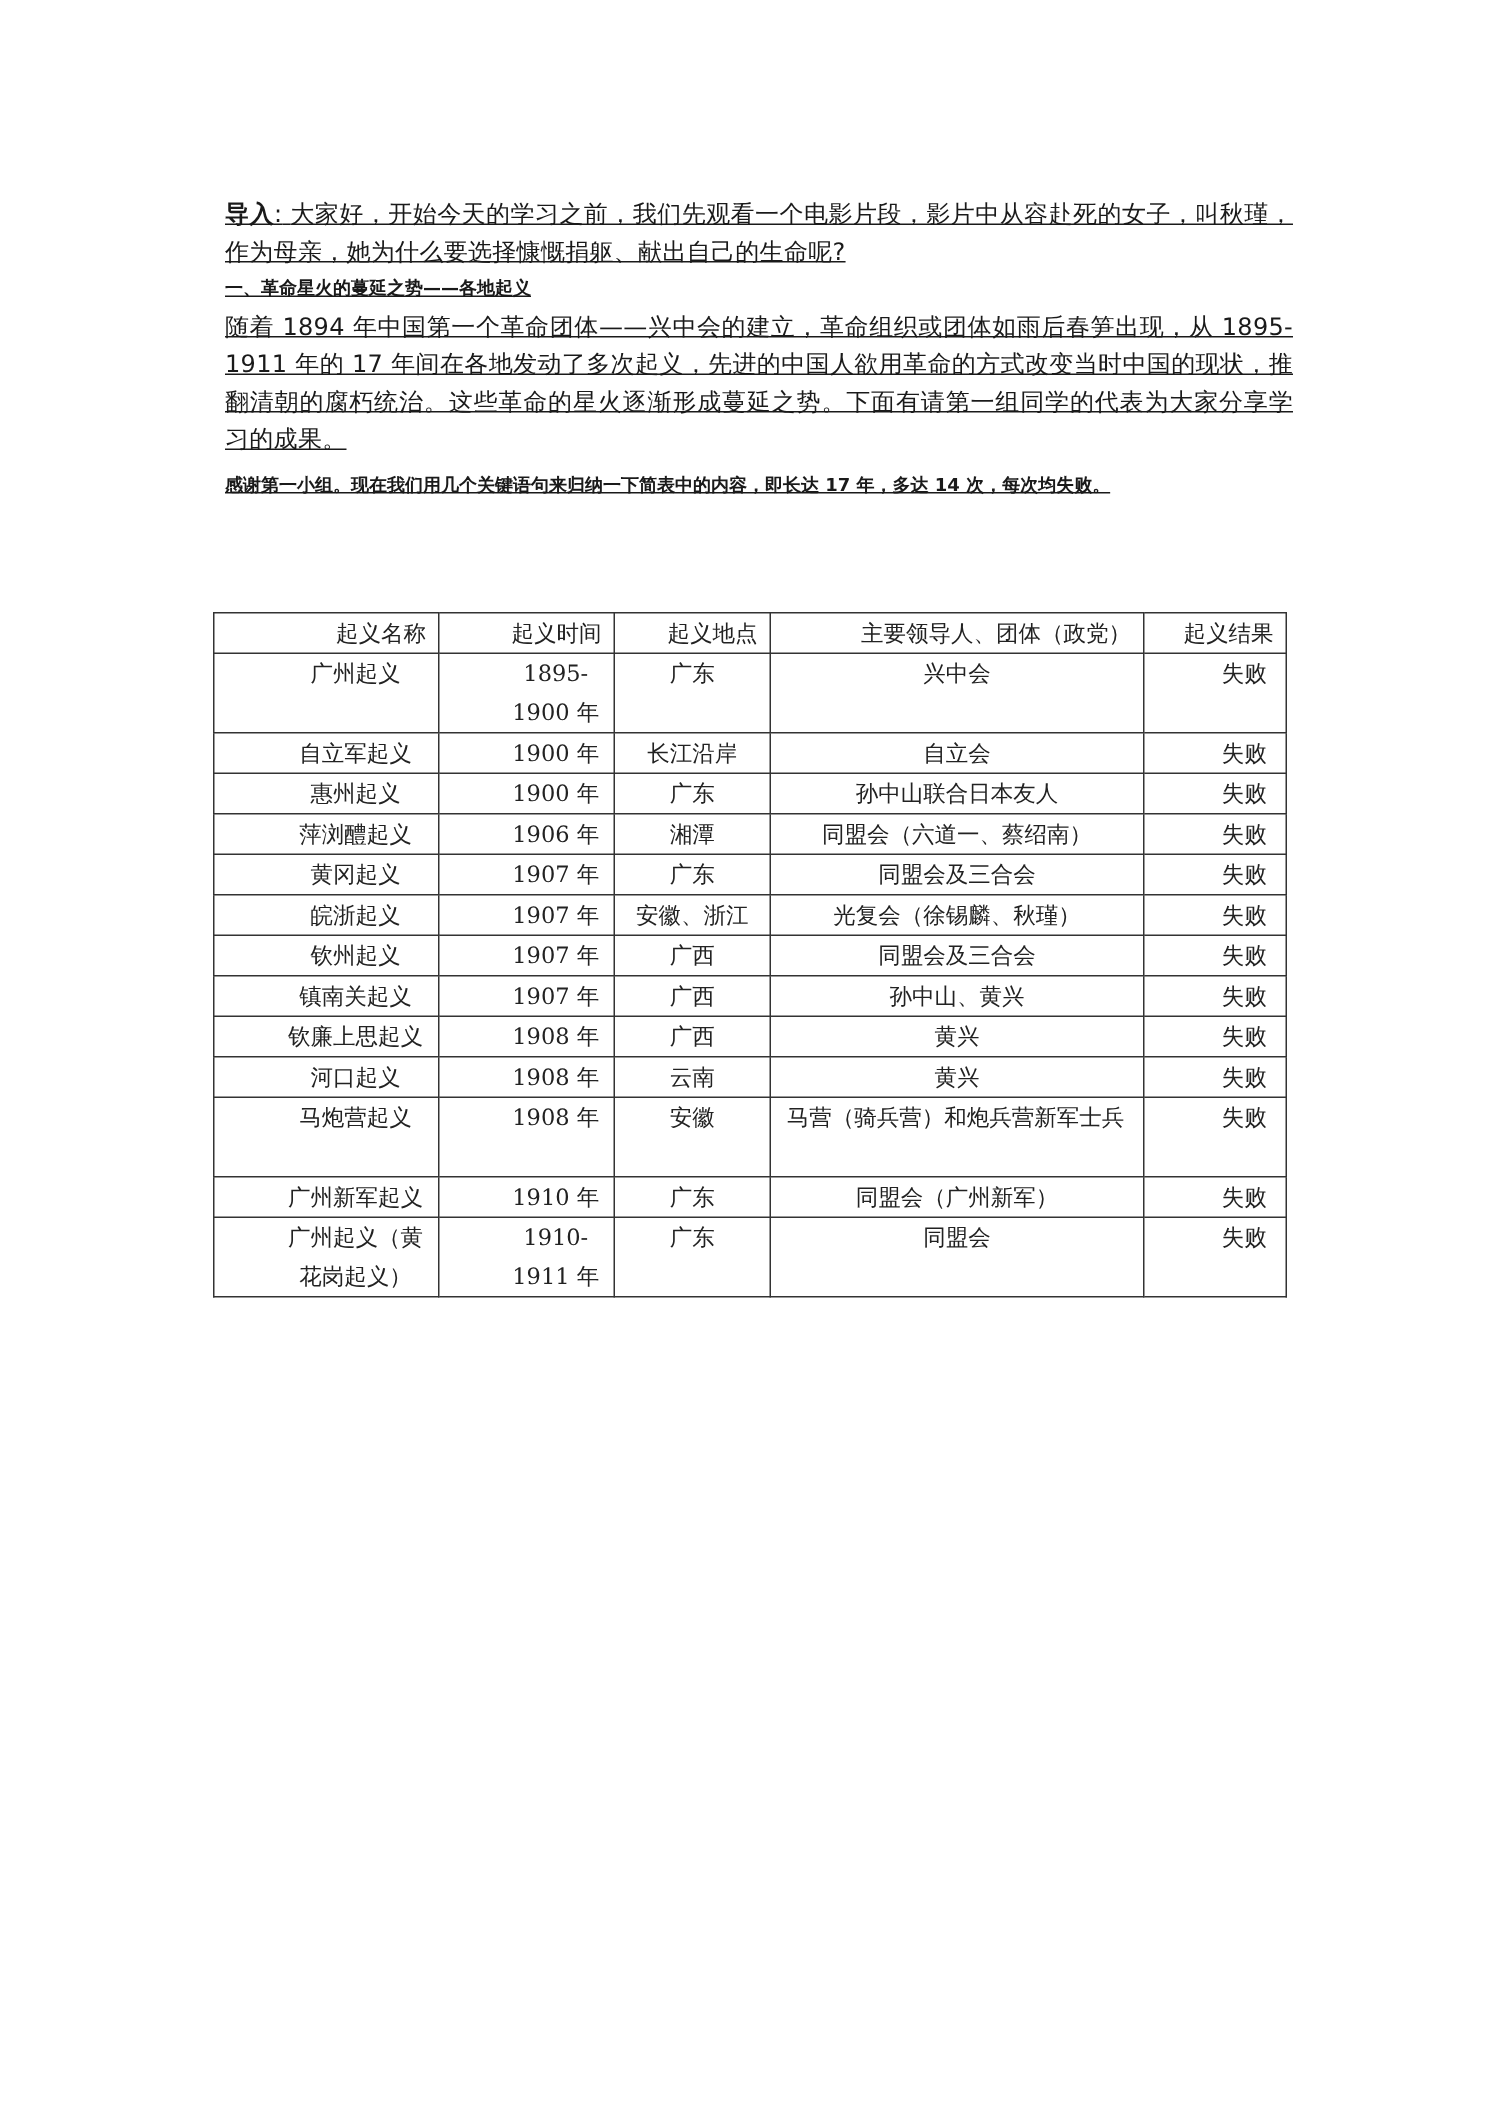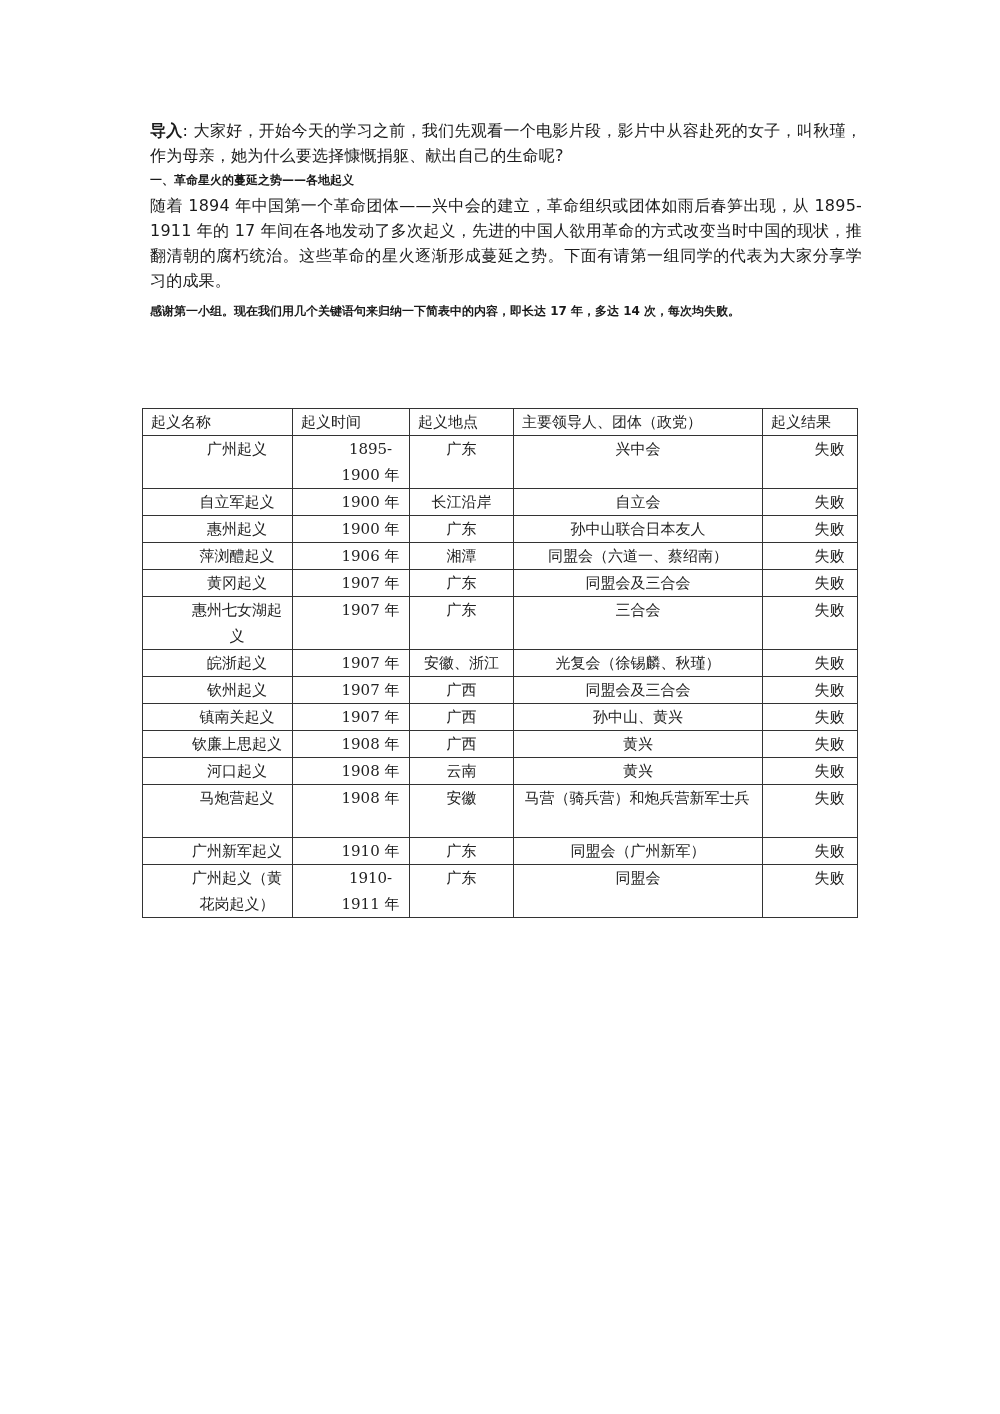--- a/index.html
+++ b/index.html
@@ -11,22 +11,23 @@
       width: 1000px;
       height: 1414px;
       position: relative;
       overflow: hidden;
       font-family: "DejaVu Sans", "Liberation Sans", sans-serif;
       color: #1a1a1a;
     }
     .page {
       position: absolute;
       left: 150px;
-      top: 118px;
+      top: 130px;
       width: 712px;
+      text-decoration: underline;
     }
     .para {
       font-size: 16px;
       line-height: 25px;
       margin: 0;
       letter-spacing: 0.2px;
       text-align: justify;
     }
     .bold { font-weight: bold; }
     .heading {
@@ -54,21 +55,21 @@
       color: #222;
     }
     td, th {
       border: 1.3px solid #333;
       padding: 0 8px;
       height: 26px;
       line-height: 26px;
       vertical-align: top;
       font-weight: normal;
     }
-    th { text-align: left; }
+    th { text-align: right; }
     td.c { text-align: center; padding-left: 47px; }
     td.l { text-align: center; }
     col.c1 { width: 150px; }
     col.c2 { width: 117px; }
     col.c3 { width: 104px; }
     col.c4 { width: 249px; }
     col.c5 { width: 95px; }
     td.tall { height: 52px; }
     td.l .wrap { display: block; width: 230px; }
   </style>
@@ -130,27 +131,20 @@
         <td class="c">失败</td>
       </tr>
       <tr>
         <td class="c">黄冈起义</td>
         <td class="c">1907 年</td>
         <td class="l">广东</td>
         <td class="l">同盟会及三合会</td>
         <td class="c">失败</td>
       </tr>
       <tr>
-        <td class="c">惠州七女湖起义</td>
-        <td class="c">1907 年</td>
-        <td class="l">广东</td>
-        <td class="l">三合会</td>
-        <td class="c">失败</td>
-      </tr>
-      <tr>
         <td class="c">皖浙起义</td>
         <td class="c">1907 年</td>
         <td class="l">安徽、浙江</td>
         <td class="l">光复会（徐锡麟、秋瑾）</td>
         <td class="c">失败</td>
       </tr>
       <tr>
         <td class="c">钦州起义</td>
         <td class="c">1907 年</td>
         <td class="l">广西</td>

